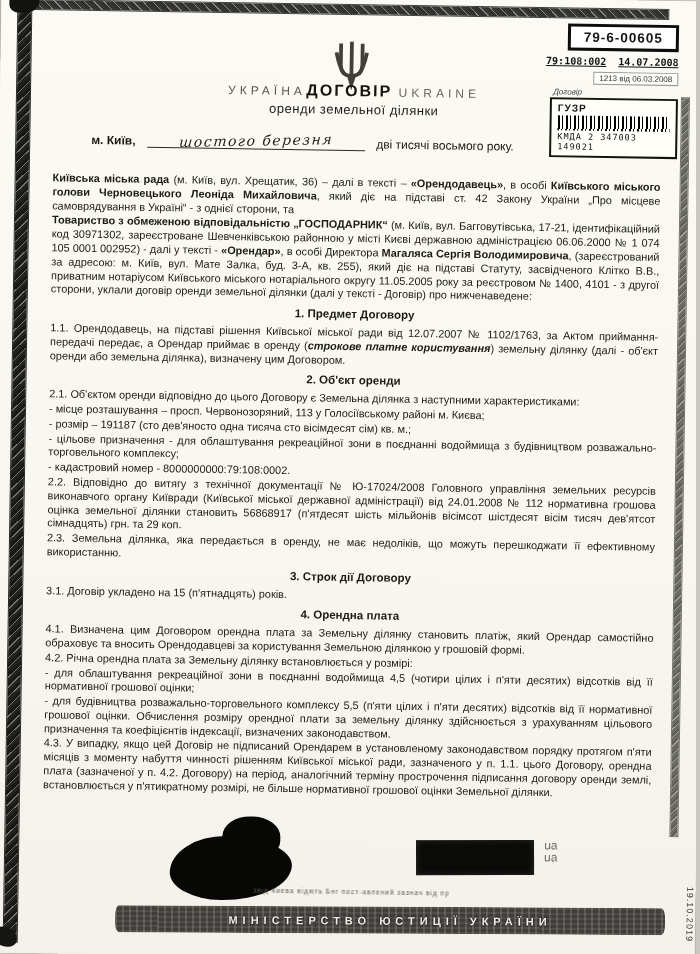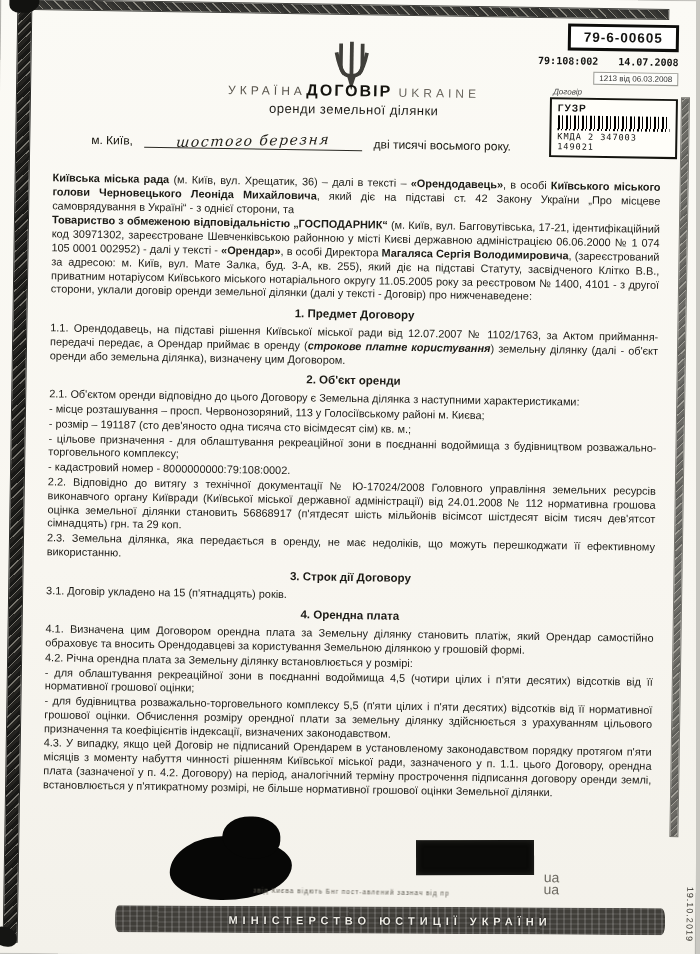--- a/index.html
+++ b/index.html
@@ -20,57 +20,57 @@
   .b-right{position:absolute;right:18px;top:96px;bottom:126px;width:7px;
     background:repeating-linear-gradient(135deg,#3a3a36 0 2px,#8d8b83 2px 3px,#4a4944 3px 6px);
     border:1px solid #55544e;opacity:.8;}
   .corner-tl{position:absolute;left:8px;top:0px;width:30px;height:22px;background:#121210;
     border-radius:30% 55% 60% 40%;}
   
   .stamps{position:absolute;right:30px;top:24px;width:210px;text-align:right;color:#141412;}
   .doc-num-box{display:inline-block;border:3px solid #0d0d0b;padding:3px 13px;
     font-weight:bold;font-size:13.5px;letter-spacing:1px;background:#fff;}
   .cad-line{margin-top:5px;font-family:"DejaVu Sans Mono",monospace;font-size:10px;font-weight:bold;}
-  .cad-line span{margin-left:20px;}
+  .cad-line span{margin-left:12px;text-decoration:underline;}
   .reg-line{display:inline-block;margin-top:4px;font-size:8px;color:#333;
     border:1px solid #9a9a94;padding:1px 5px;background:#fdfdfa;}
   .dogovir-label{font-size:8px;color:#444;font-style:italic;margin:3px 96px 1px 0;}
   .guzr-box{display:inline-block;border:2px solid #14140f;width:112px;padding:3px 6px 4px;
     text-align:left;background:#fffef9;}
   .guzr-box .guzr{font-size:10px;font-weight:bold;letter-spacing:1px;}
   .barcode{height:15px;margin:2px 0 1px;
     background:repeating-linear-gradient(90deg,#000 0 2px,transparent 2px 4px,#000 4px 5px,transparent 5px 8px);}
   .barcode-digits{font-family:"DejaVu Sans Mono",monospace;font-size:8.5px;letter-spacing:1px;}
   
   .emblem{position:absolute;left:50%;top:44px;transform:translateX(-58%);opacity:.9;}
   .title-row{position:absolute;left:0;right:0;top:86px;text-align:center;white-space:nowrap;}
   .country{font-size:12px;letter-spacing:4px;color:#5a564e;}
   .doc-title{font-size:16px;font-weight:bold;letter-spacing:2px;color:#15140f;margin:0 2px 0 -4px;}
   .country-en{font-size:12px;letter-spacing:4px;color:#6a665e;}
   .subtitle{position:absolute;left:0;right:0;top:106px;text-align:center;
     font-size:13px;color:#1d1c18;letter-spacing:.5px;}
   .dateline{position:absolute;left:92px;top:138px;font-size:12px;color:#17160f;}
-  .city{font-weight:normal;}
+  .city{font-weight:bold;}
   .hw-wrap{display:inline-block;width:218px;border-bottom:1.3px solid #2b2a24;
     text-align:center;margin:0 8px;vertical-align:bottom;}
   .handwritten{display:inline-block;font-family:"DejaVu Serif",serif;font-style:italic;
     font-size:14px;letter-spacing:1.5px;color:#24231c;transform:rotate(-2deg) skewX(-6deg);}
   
   .content{position:absolute;left:54px;right:46px;top:180px;
     font-size:10.9px;line-height:13.8px;color:#1b1a15;text-align:justify;}
   .p{margin:0 0 1px;}
   .h{text-align:center;font-weight:bold;font-size:11.5px;margin:7px 0 4px;}
   
   .redact-blob{position:absolute;left:182px;top:842px;width:122px;height:64px;background:#070706;
     border-radius:46% 54% 58% 42% / 58% 44% 56% 42%;}
   .redact-blob::before{content:"";position:absolute;left:52px;top:-20px;width:58px;height:42px;
     background:#070706;border-radius:50% 50% 45% 55%;}
   .redact-block{position:absolute;left:428px;top:842px;width:118px;height:35px;background:#0b0b09;
     transform:rotate(-1deg);box-shadow:inset 0 0 6px #2a2a26;}
-  .ua-marks{position:absolute;left:556px;top:872px;font-size:14px;color:#6d6a62;line-height:12px;}
+  .ua-marks{position:absolute;left:556px;top:840px;font-size:12px;color:#6d6a62;line-height:12px;}
   .fine-print{position:absolute;left:120px;right:100px;top:892px;text-align:center;
     font-size:6.5px;letter-spacing:1px;color:#5c5950;filter:blur(.4px);}
   .footer-band{position:absolute;left:128px;right:30px;top:910px;height:27px;
     transform:rotate(-.6deg);background:#403e39;border-radius:4px/10px;
     background-image:repeating-linear-gradient(90deg,rgba(255,255,255,.14) 0 2px,transparent 2px 7px),
       repeating-linear-gradient(0deg,rgba(255,255,255,.08) 0 2px,transparent 2px 5px);
     display:flex;align-items:center;justify-content:center;}
   .footer-band .band-text{color:#efede6;font-size:11px;font-weight:bold;letter-spacing:5px;
     text-shadow:0 0 2px #000;white-space:nowrap;}
   .side-date{position:absolute;right:-22px;bottom:44px;transform:rotate(90deg);

